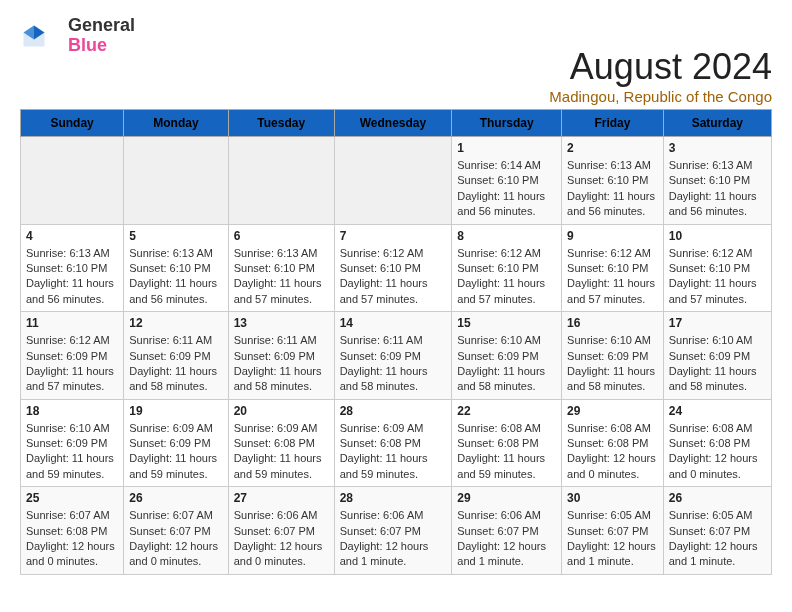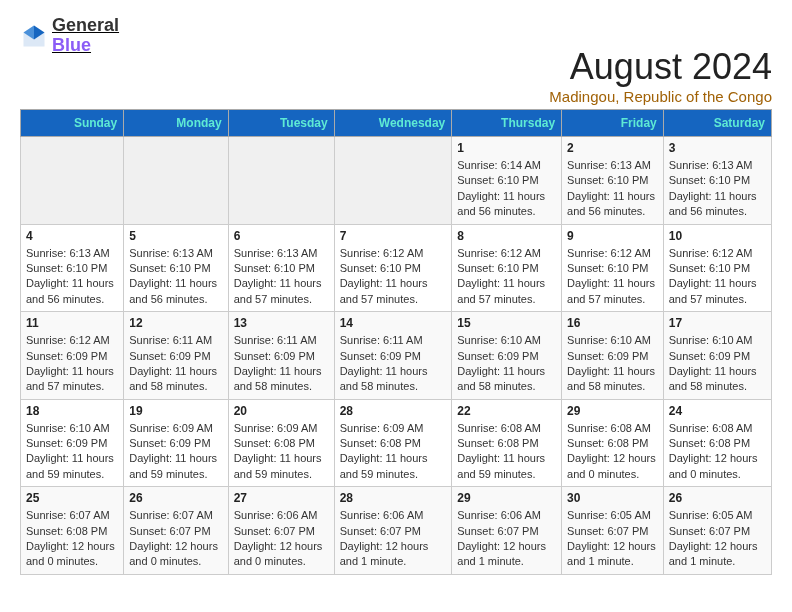--- a/index.html
+++ b/index.html
@@ -12,30 +12,29 @@
     }
     .header-top {
       display: flex;
       justify-content: space-between;
       align-items: flex-start;
       margin-bottom: 4px;
     }
     .logo {
       display: flex;
       align-items: center;
-      gap: 4px;
-      text-decoration: underline;
+      gap: 20px;
     }
     .logo-text {
       font-size: 18px;
       font-weight: bold;
       line-height: 1.1;
     }
     .logo-general { color: #333; }
-    .logo-blue { color: #8b5cf6; }
+    .logo-blue { color: #ec4899; }
     .logo-icon {
       width: 28px;
       height: 28px;
     }
     .title-block {
       text-align: right;
     }
     .main-title {
       font-size: 36px;
       font-weight: normal;
@@ -46,22 +45,22 @@
       font-size: 15px;
       color: #a16207;
     }
     table {
       width: 100%;
       border-collapse: collapse;
       font-size: 11px;
     }
     thead tr th {
       background: #1565c0;
-      color: #5eead4;
-      text-align: right;
+      color: #000000;
+      text-align: center;
       padding: 6px 6px;
       font-size: 12px;
       font-weight: bold;
       border: 1px solid #aaa;
     }
     tbody tr {
       vertical-align: top;
     }
     tbody tr:nth-child(odd) {
       background: #f9f9f9;

